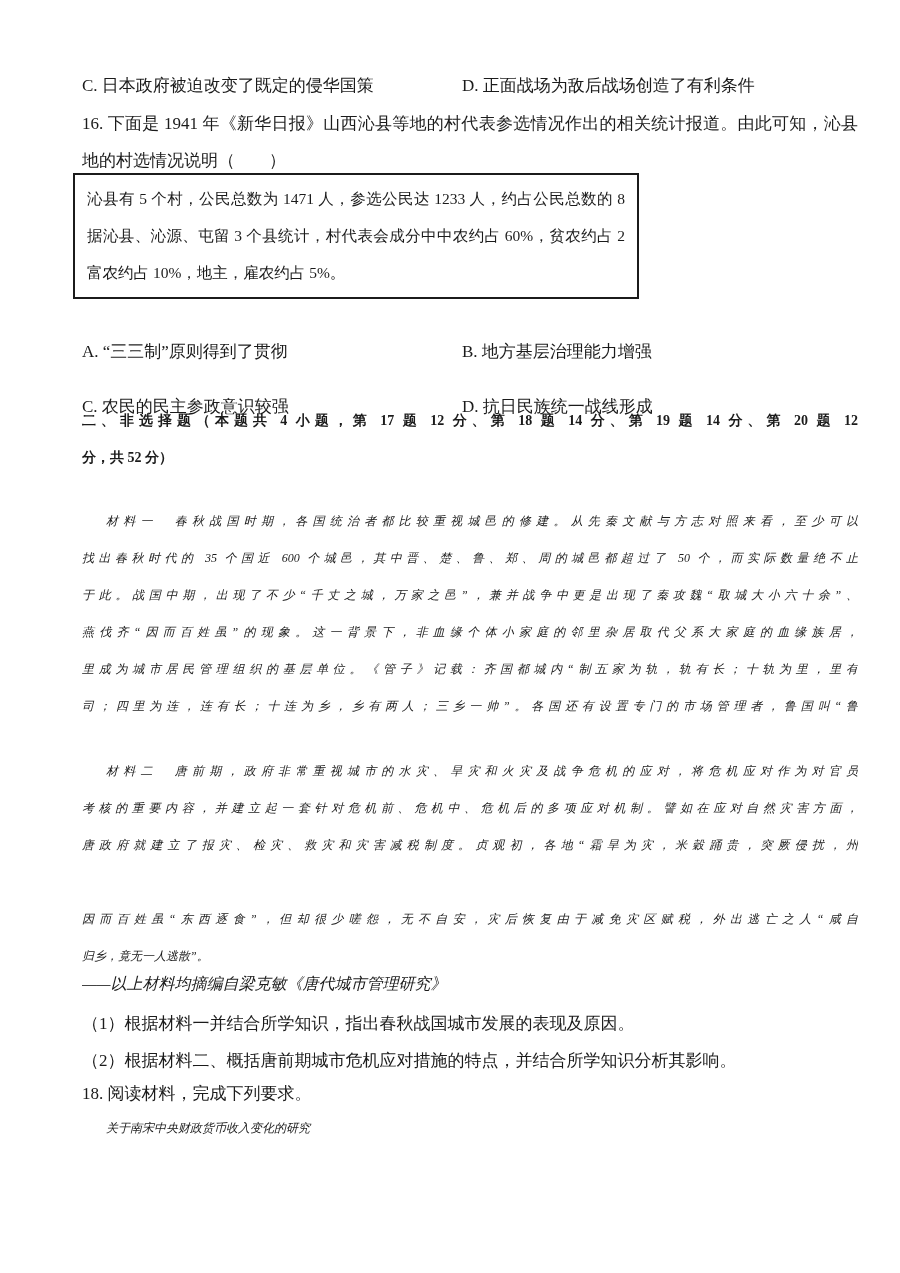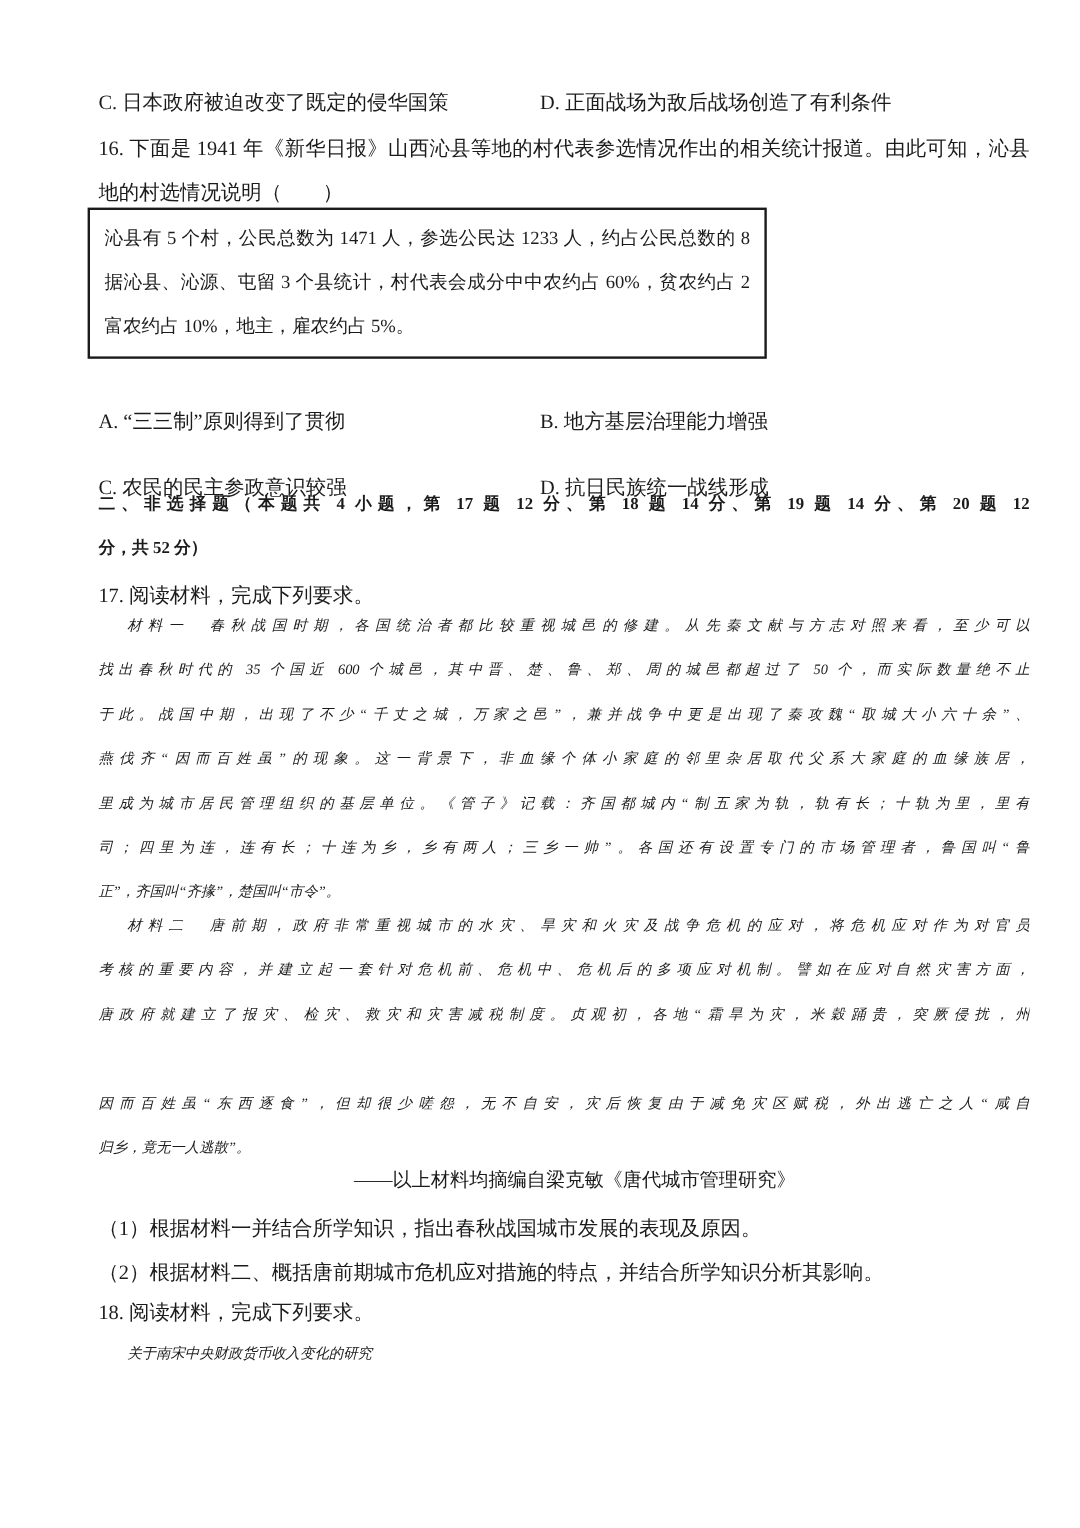--- a/index.html
+++ b/index.html
@@ -15,21 +15,21 @@
     position:absolute;
     left:82px; width:776px;
     height:37px; line-height:37px;
     font-size:17px;
     overflow:hidden;
     word-break:break-all;
   }
   .fill { text-align:justify; text-align-last:justify; }
   .two-col { display:flex; }
   .col1 { flex:0 0 368px; }
-  .col2 { flex:1 1 auto; }
+  .col2 { flex:1 1 auto;margin-left:12px; }
   .kai { font-style:italic; font-size:12px; }
   .indent { text-indent:2em; }
   .bold-header { font-weight:bold; font-size:14px; }
   .stat-box {
     position:absolute;
     left:73px; top:173px;
     width:538px;
     border:2px solid #1b1b1b;
     padding:5px 12px 6px 12px;
     background:#ffffff;
@@ -37,22 +37,23 @@
   .box-line {
     height:37px; line-height:37px;
     font-size:15.5px;
     overflow:hidden;
     word-break:break-all;
   }
   .attribution {
     position:absolute;
     left:82px; width:794px;
     height:37px; line-height:37px;
-    text-align:center;
+    text-align:left;
     font-size:16px;
+    font-style:italic;
     overflow:hidden;
   }
 </style>
 </head>
 <body>
 
 <div class="page">
 
   <div class="line two-col" style="top:67px">
     <span class="col1">C. 日本政府被迫改变了既定的侵华国策</span>
@@ -73,29 +74,27 @@
     <span class="col2">B. 地方基层治理能力增强</span>
   </div>
   <div class="line two-col" style="top:388px">
     <span class="col1">C. 农民的民主参政意识较强</span>
     <span class="col2">D. 抗日民族统一战线形成</span>
   </div>
 
   <div class="line bold-header fill" style="top:402px">二、非选择题（本题共 4 小题，第 17 题 12 分、第 18 题 14 分、第 19 题 14 分、第 20 题 12</div>
   <div class="line bold-header" style="top:439px">分，共 52 分）</div>
 
-  <div class="line" style="top:478px">17. 阅读材料，完成下列要求。</div>
 
   <div class="line kai indent fill" style="top:503px">材料一　春秋战国时期，各国统治者都比较重视城邑的修建。从先秦文献与方志对照来看，至少可以</div>
   <div class="line kai fill" style="top:540px">找出春秋时代的 35 个国近 600 个城邑，其中晋、楚、鲁、郑、周的城邑都超过了 50 个，而实际数量绝不止</div>
   <div class="line kai fill" style="top:577px">于此。战国中期，出现了不少“千丈之城，万家之邑”，兼并战争中更是出现了秦攻魏“取城大小六十余”、</div>
   <div class="line kai fill" style="top:614px">燕伐齐“因而百姓虽”的现象。这一背景下，非血缘个体小家庭的邻里杂居取代父系大家庭的血缘族居，</div>
   <div class="line kai fill" style="top:651px">里成为城市居民管理组织的基层单位。《管子》记载：齐国都城内“制五家为轨，轨有长；十轨为里，里有</div>
   <div class="line kai fill" style="top:688px">司；四里为连，连有长；十连为乡，乡有两人；三乡一帅”。各国还有设置专门的市场管理者，鲁国叫“鲁</div>
-  <div class="line kai" style="top:725px">正”，齐国叫“齐掾”，楚国叫“市令”。</div>
 
   <div class="line kai indent fill" style="top:753px">材料二　唐前期，政府非常重视城市的水灾、旱灾和火灾及战争危机的应对，将危机应对作为对官员</div>
   <div class="line kai fill" style="top:790px">考核的重要内容，并建立起一套针对危机前、危机中、危机后的多项应对机制。譬如在应对自然灾害方面，</div>
   <div class="line kai fill" style="top:827px">唐政府就建立了报灾、检灾、救灾和灾害减税制度。贞观初，各地“霜旱为灾，米穀踊贵，突厥侵扰，州</div>
   <div class="line kai fill" style="top:901px">因而百姓虽“东西逐食”，但却很少嗟怨，无不自安，灾后恢复由于减免灾区赋税，外出逃亡之人“咸自</div>
   <div class="line kai" style="top:938px">归乡，竟无一人逃散”。</div>
 
   <div class="attribution" style="top:965px">——以上材料均摘编自梁克敏《唐代城市管理研究》</div>
 
   <div class="line" style="top:1005px">（1）根据材料一并结合所学知识，指出春秋战国城市发展的表现及原因。</div>

